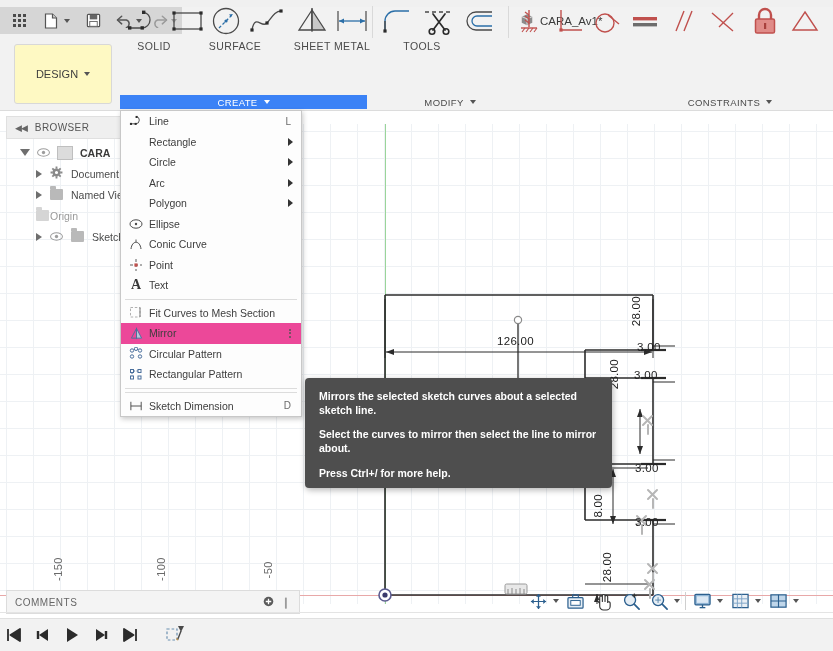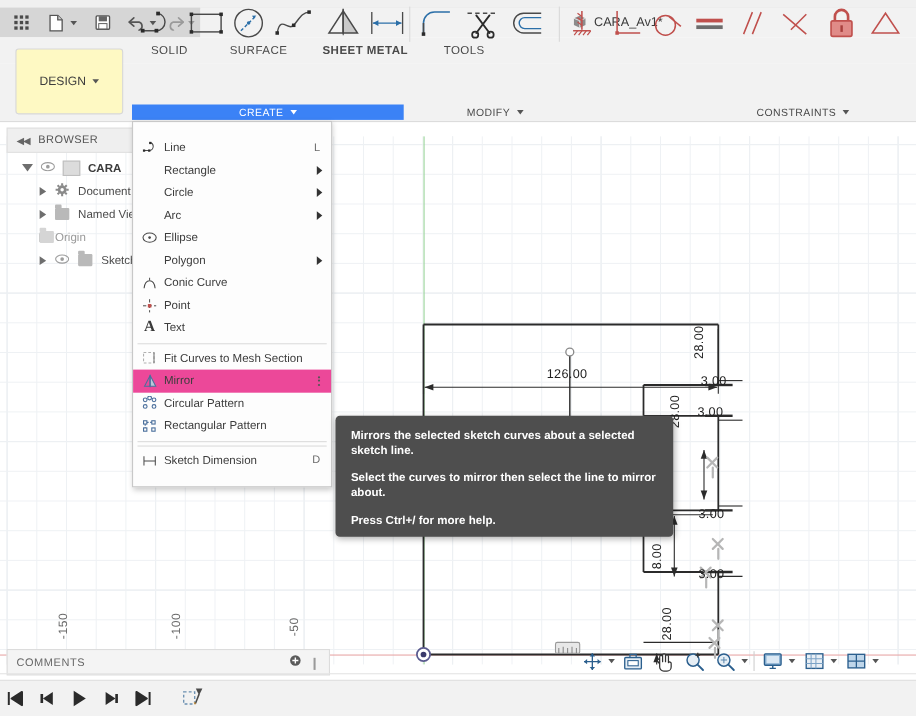--- a/index.html
+++ b/index.html
@@ -66,21 +66,21 @@
      background-size:27px 27px,27px 27px,135px 135px,135px 135px;
      background-position:6px 0,0 7px,6px 0,0 7px;}
   .axis-v{position:absolute;left:385px;top:0;width:1px;height:480px;background:#9ad59a;}
   .axis-h{position:absolute;left:0;top:471px;width:833px;height:1px;background:#e8a8a8;}
 
   .rulernum{position:absolute;font-size:11px;color:#6a6a6a;
      writing-mode:vertical-rl;transform:rotate(180deg);letter-spacing:.5px;}
 
   
   .menu{position:absolute;left:120px;top:110px;width:180px;background:#fdfdfd;
-     border:1px solid #c8c8c8;box-shadow:1px 2px 5px rgba(0,0,0,.22);z-index:40;padding:13px 0;}
+     border:1px solid #c8c8c8;box-shadow:1px 2px 5px rgba(0,0,0,.22);z-index:40;padding:0 0;}
   .mi{height:20.5px;display:flex;align-items:center;font-size:10.5px;color:#3d3d3d;padding:0 8px 0 6px;cursor:default;position:relative;}
   .mi:hover,.mi.sel{background:#ec4899;}
   .mi .ico{width:18px;display:flex;align-items:center;justify-content:center;flex:0 0 18px;}
   .mi .lbl{flex:1;padding-left:4px;}
   .mi .sc{color:#6a6a6a;font-size:10px;padding-right:2px;}
   .mi .arrow{width:0;height:0;border-top:4px solid transparent;border-bottom:4px solid transparent;border-left:5px solid #333;}
   .mi .dots{display:flex;flex-direction:column;gap:1.5px;padding-right:2px;}
   .mi .dots i{width:2px;height:2px;background:#555;border-radius:50%;display:block;}
   .msep{height:1px;background:#dcdcdc;margin:3px 4px;}
 
@@ -170,21 +170,21 @@
     <span>CARA_Av1*</span>
   </div>
 
   <div class="tabrow">
     <div class="tab" style="left:130px;width:48px;">
       <span>SOLID</span>
       </div>
     <div class="tab" style="left:200px;width:70px;">
       <span>SURFACE</span>
       </div>
-    <div class="tab" style="left:287px;width:90px;font-weight:bold;">
+    <div class="tab" style="left:287px;width:90px;">
       <span>SHEET METAL</span>
       </div>
     <div class="tab" style="left:394px;width:56px;">
       <span>TOOLS</span>
       </div>
     <div class="tab active" style="left:470px;width:68px;margin-top:33px;">
       <span>SKETCH</span>
       </div>
   </div>
 
@@ -530,33 +530,33 @@
       <span class="arrow"></span>
     </div>
 
     <div class="mi">
       <span class="ico"></span>
       <span class="lbl">Arc</span>
       <span class="arrow"></span>
     </div>
 
     <div class="mi">
+      <span class="ico"></span>
+      <span class="lbl">Polygon</span>
+      <span class="arrow"></span>
+    </div>
+
+    <div class="mi">
       <span class="ico">
         <svg width="14" height="12" viewBox="0 0 14 12">
             <ellipse cx="7" cy="6" rx="6" ry="4.2" fill="none" stroke="#4a4a4a" stroke-width="1"></ellipse>
             <circle cx="7" cy="6" r="1.2" fill="#4a4a4a"></circle>
           </svg>
       </span>
       <span class="lbl">Ellipse</span>
-    </div>
-
-    <div class="mi">
-      <span class="ico"></span>
-      <span class="lbl">Polygon</span>
-      <span class="arrow"></span>
     </div>
 
 
 
     <div class="mi">
       <span class="ico">
         <svg width="14" height="12" viewBox="0 0 14 12">
             <path d="M2 11 C3 2, 11 2, 12 11" fill="none" stroke="#4a4a4a" stroke-width="1"></path>
             <path d="M7 1.5 V4" stroke="#4a4a4a" stroke-width="0.9"></path>
           </svg>

